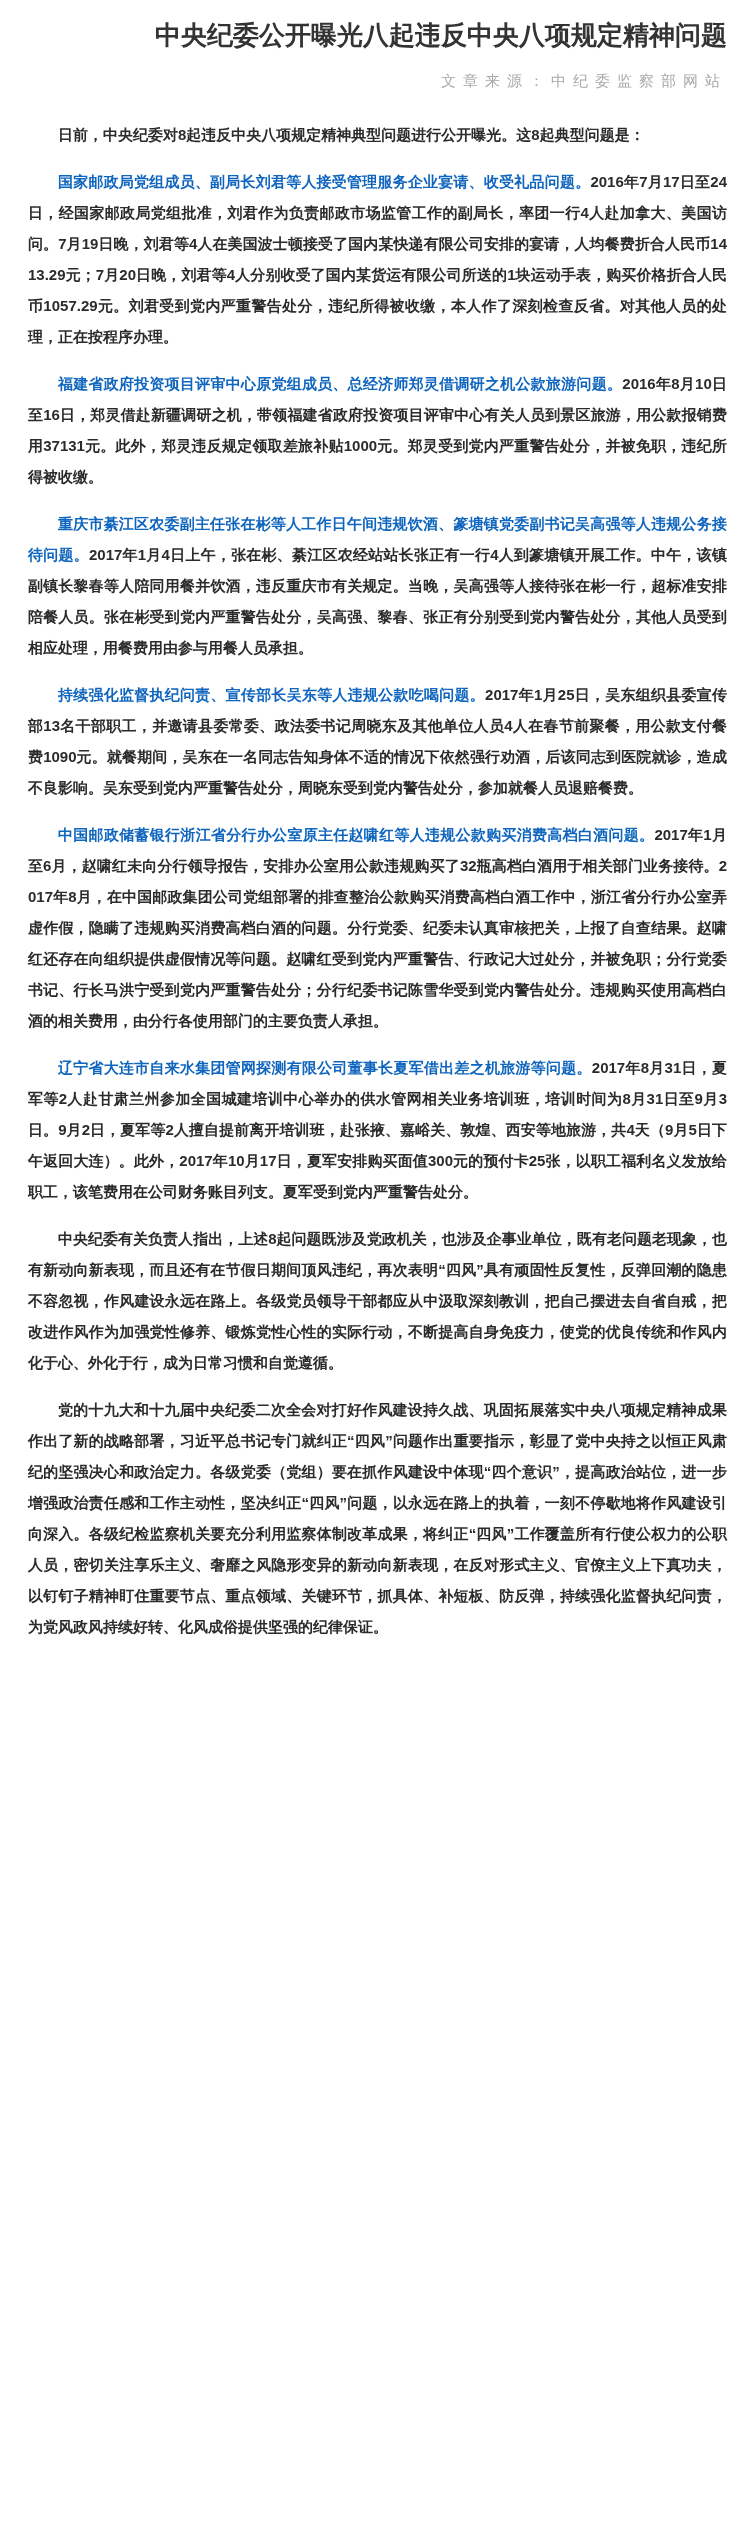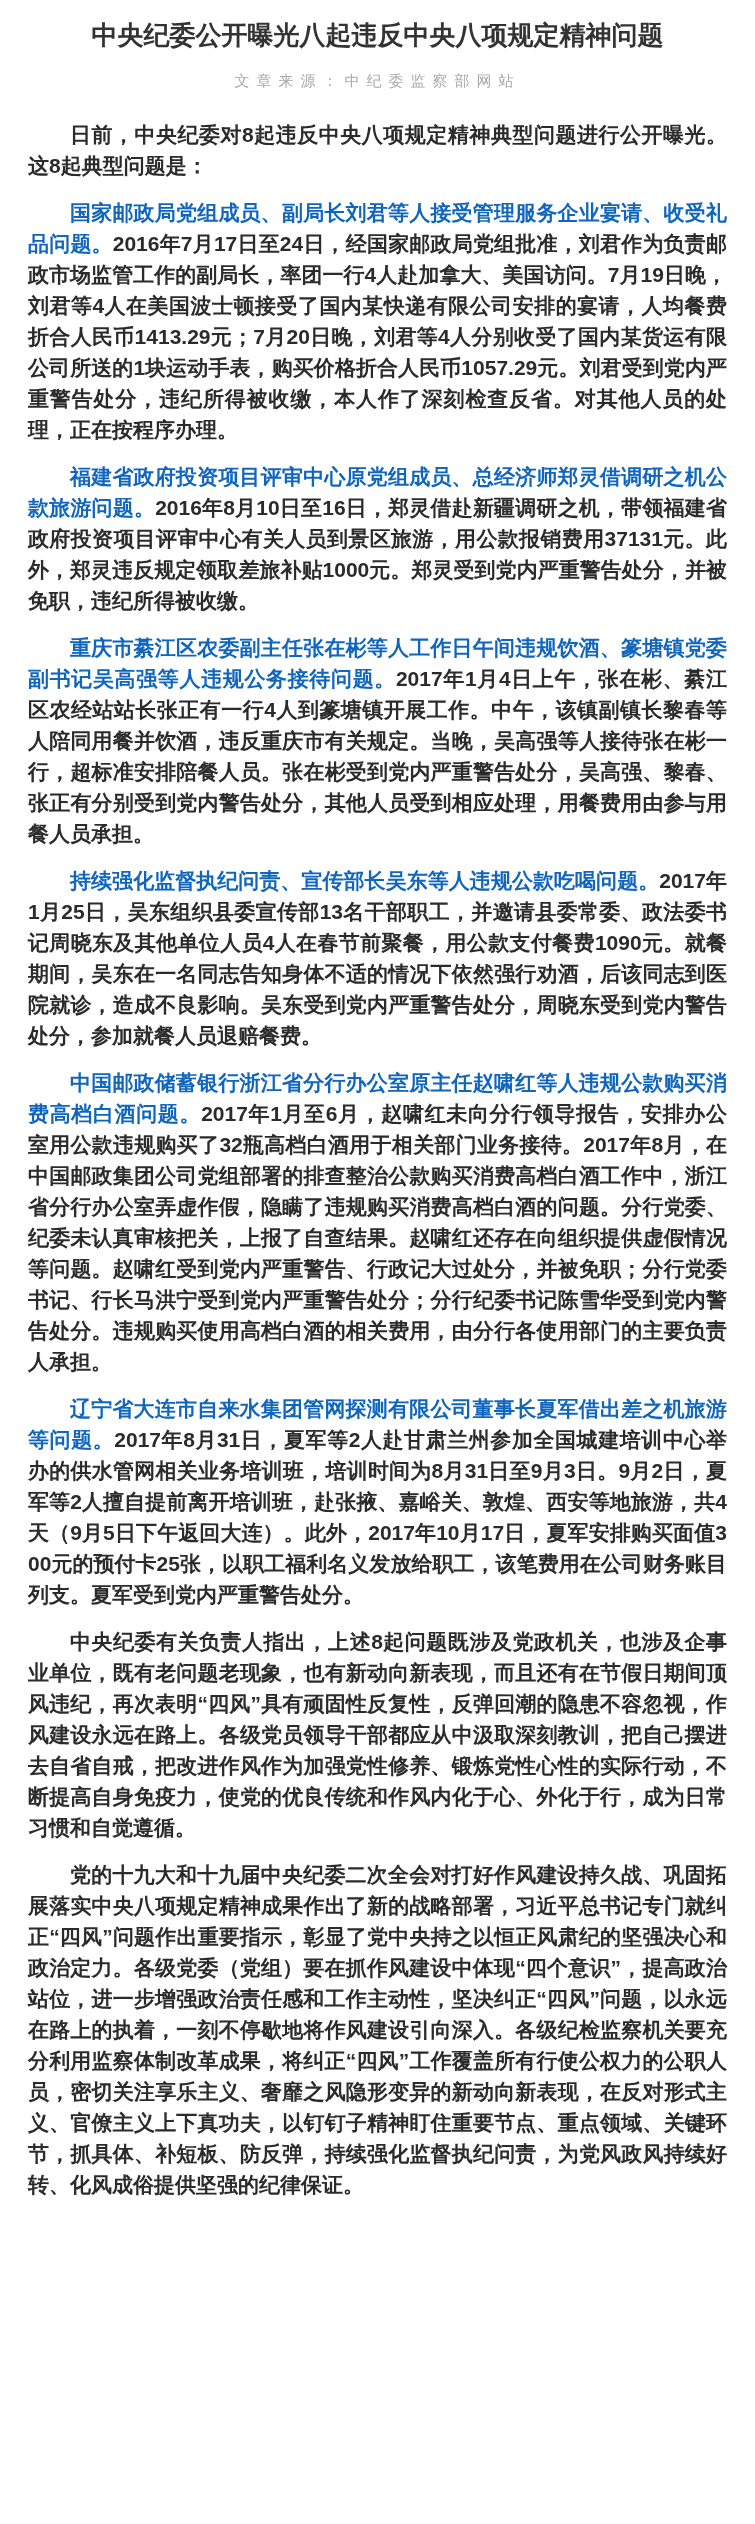--- a/index.html
+++ b/index.html
@@ -12,33 +12,33 @@
     font-family: "Liberation Sans", sans-serif;
   }
   .article {
     padding: 14px 28px 48px 28px;
   }
   .article-title {
     font-size: 26px;
     line-height: 34px;
     font-weight: bold;
     color: #333333;
-    text-align: center;
+    text-align: right;
     margin: 4px 0 0 0;
   }
   .article-source {
     font-family: "DejaVu Serif", serif;
     font-size: 15px;
     color: #a8a8a8;
-    text-align: center;
+    text-align: right;
     letter-spacing: 7px;
     margin: 20px 0 28px 0;
   }
   .para {
-    font-size: 21px;
+    font-size: 15px;
     line-height: 31px;
     font-weight: bold;
     color: #2b2b2b;
     text-align: justify;
     text-indent: 2em;
     margin: 0 0 16px 0;
     word-break: break-all;
   }
   .case-heading {
     color: #1066be;

